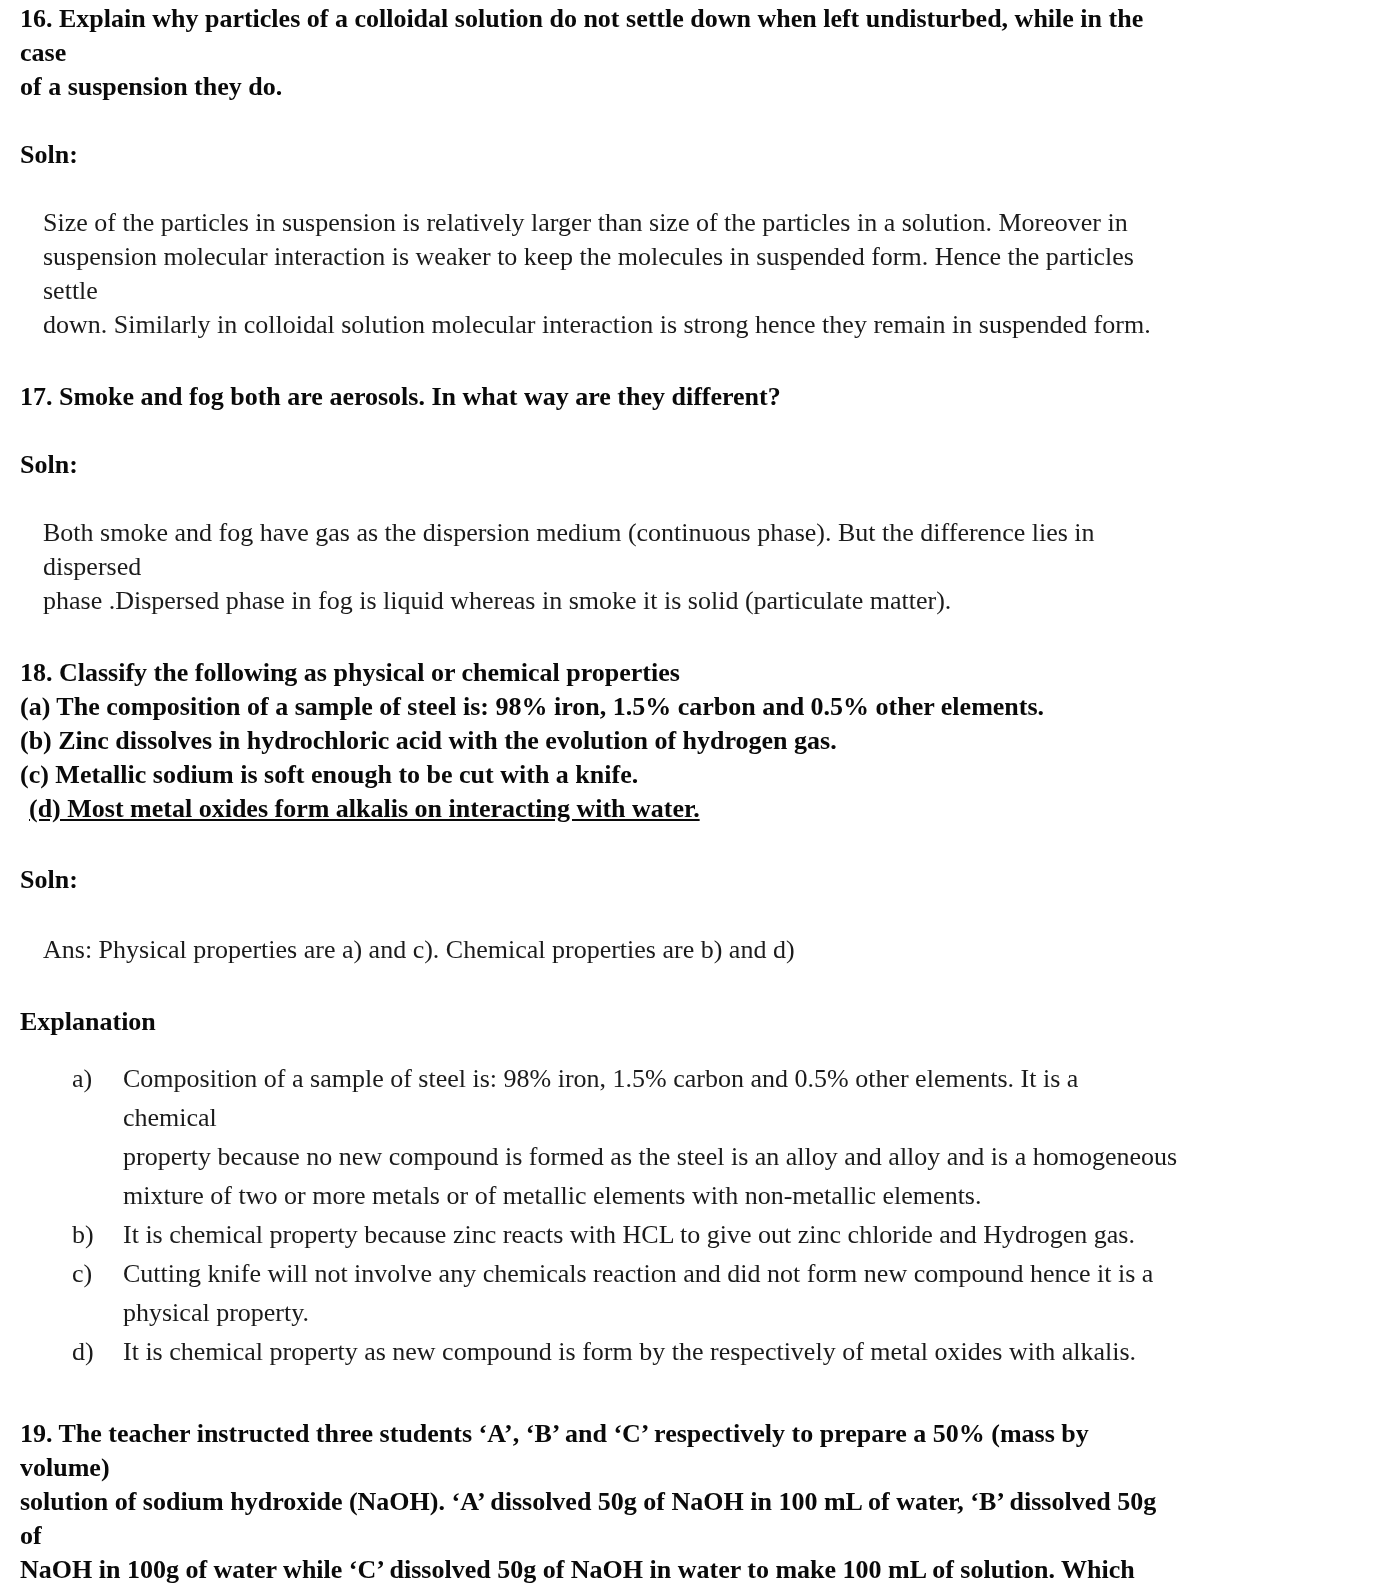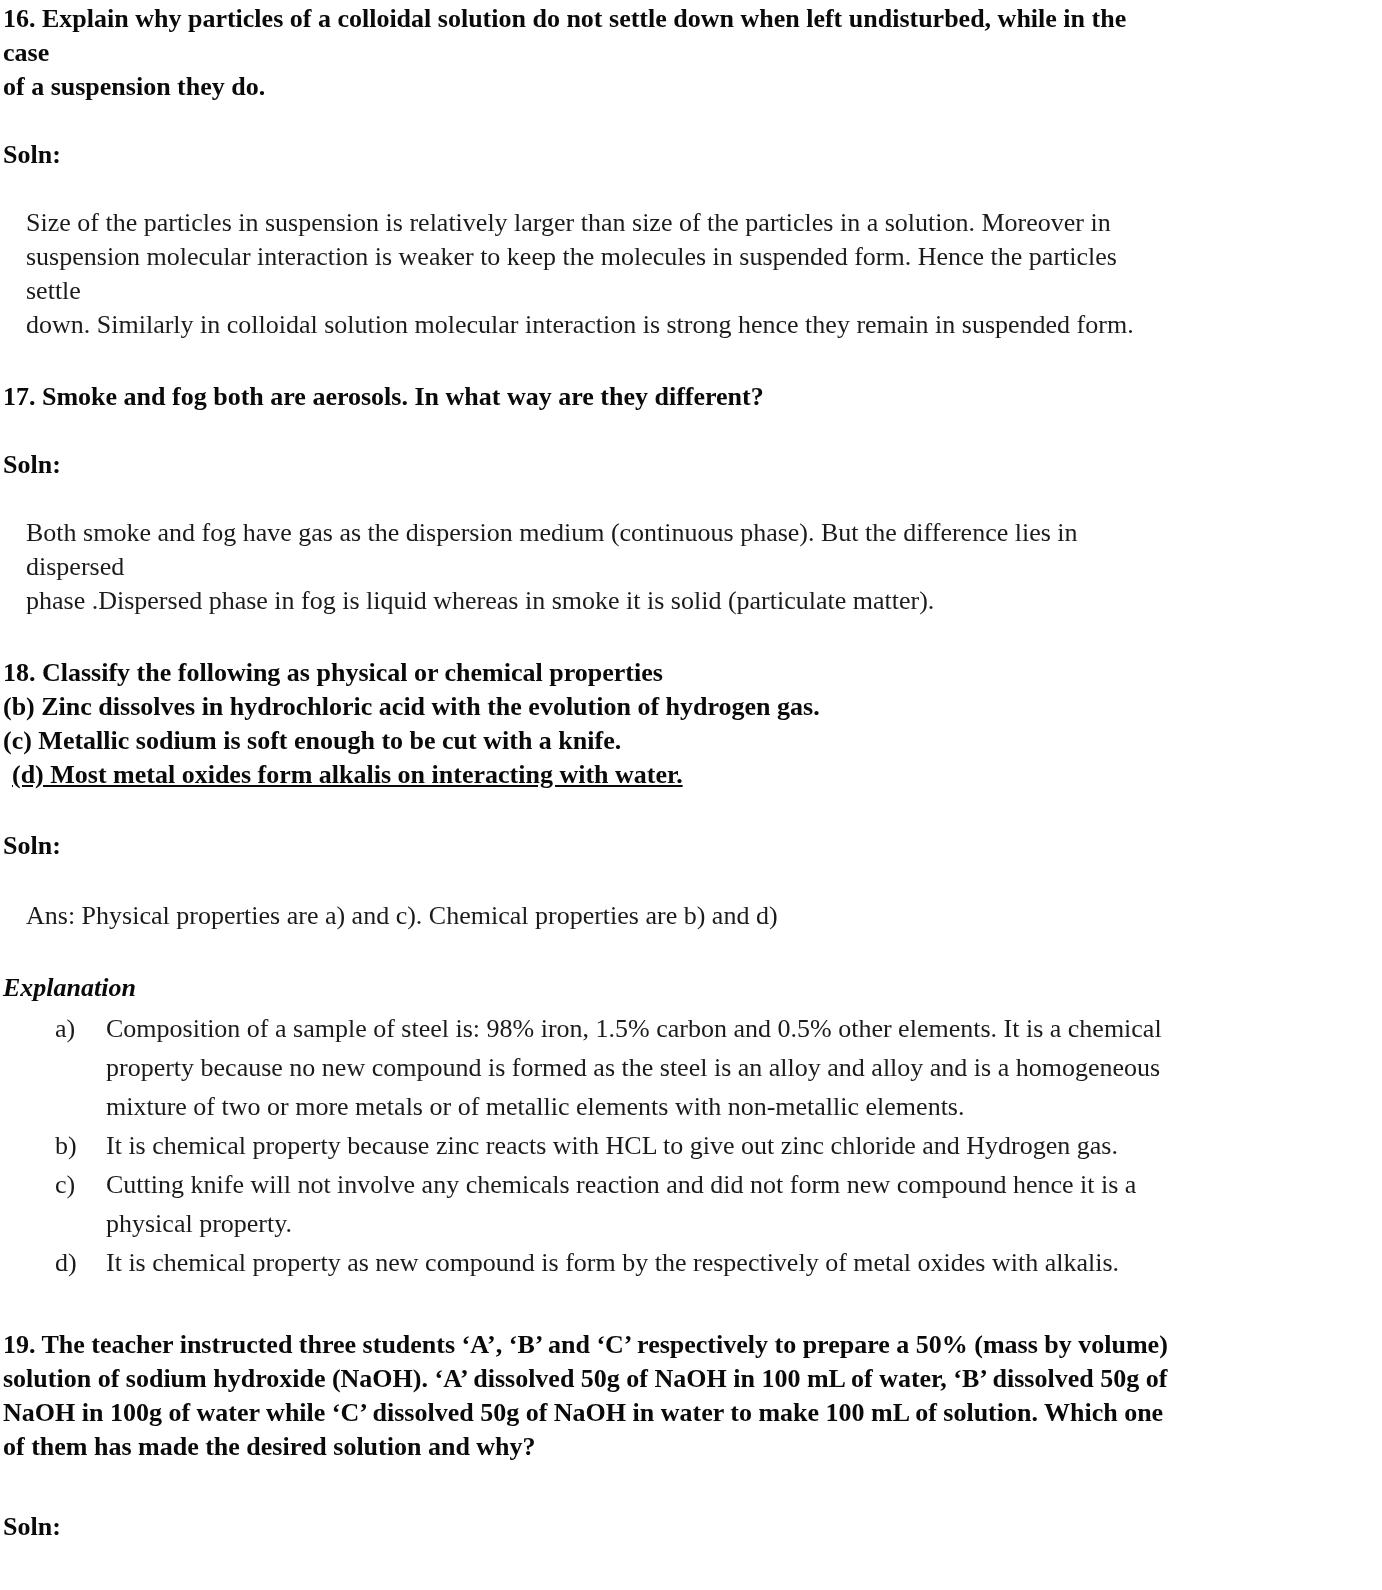--- a/index.html
+++ b/index.html
@@ -9,21 +9,21 @@
   }
   body {
     width: 1382px;
     height: 1590px;
     overflow: hidden;
   }
   .page {
     box-sizing: border-box;
     width: 1182px;
     height: 1590px;
-    padding: 2px 4px 0 3px;
+    padding: 2px 4px 0 20px;
     background: #ffffff;
     font-family: "Liberation Serif", "DejaVu Serif", serif;
     font-size: 26px;
     color: #1b1b1b;
     -webkit-font-smoothing: antialiased;
   }
   .blk {
     white-space: pre-line;
     line-height: 34px;
   }
@@ -31,21 +31,21 @@
     font-weight: 700;
     color: #0a0a0a;
   }
   
   .mb34 { margin-bottom: 34px; }
   .mb36 { margin-bottom: 36px; }
   .mb37 { margin-bottom: 37px; }
   .mb38 { margin-bottom: 38px; margin-left: 23px; }
   .mb40 { margin-bottom: 40px; }
   .mb46 { margin-bottom: 46px; }
-  .mb4  { margin-bottom: 4px; font-style: italic; }
+  .mb4  { margin-bottom: 20px; }
   
   .list { line-height: 39px; }
   .li {
     display: flex;
     align-items: flex-start;
   }
   .li-label {
     box-sizing: border-box;
     flex: 0 0 103px;
     padding-left: 52px;
@@ -68,20 +68,21 @@
 suspension molecular interaction is weaker to keep the molecules in suspended form. Hence the particles settle
 down. Similarly in colloidal solution molecular interaction is strong hence they remain in suspended form.</div>
 
   <div class="blk bold mb34">17. Smoke and fog both are aerosols. In what way are they different?</div>
   <div class="blk bold mb34">Soln:</div>
   <div class="blk mb38">Both smoke and fog have gas as the dispersion medium (continuous phase). But the difference lies in dispersed
 phase .Dispersed phase in fog is liquid whereas in smoke it is solid (particulate matter).</div>
 
   <div class="mb37">
     <div class="blk bold">18. Classify the following as physical or chemical properties</div>
+    <div class="blk bold">(a) The composition of a sample of steel is: 98% iron, 1.5% carbon and 0.5% other elements.</div>
     <div class="blk bold">(b) Zinc dissolves in hydrochloric acid with the evolution of hydrogen gas.</div>
     <div class="blk bold">(c) Metallic sodium is soft enough to be cut with a knife.</div>
     <div class="blk bold indent-sm">(d) Most metal oxides form alkalis on interacting with water.</div>
   </div>
   <div class="blk bold mb36">Soln:</div>
   <div class="blk mb38">Ans: Physical properties are a) and c). Chemical properties are b) and d)</div>
   <div class="blk bold mb4">Explanation</div>
 
   <div class="list mb46">
     <div class="li">

